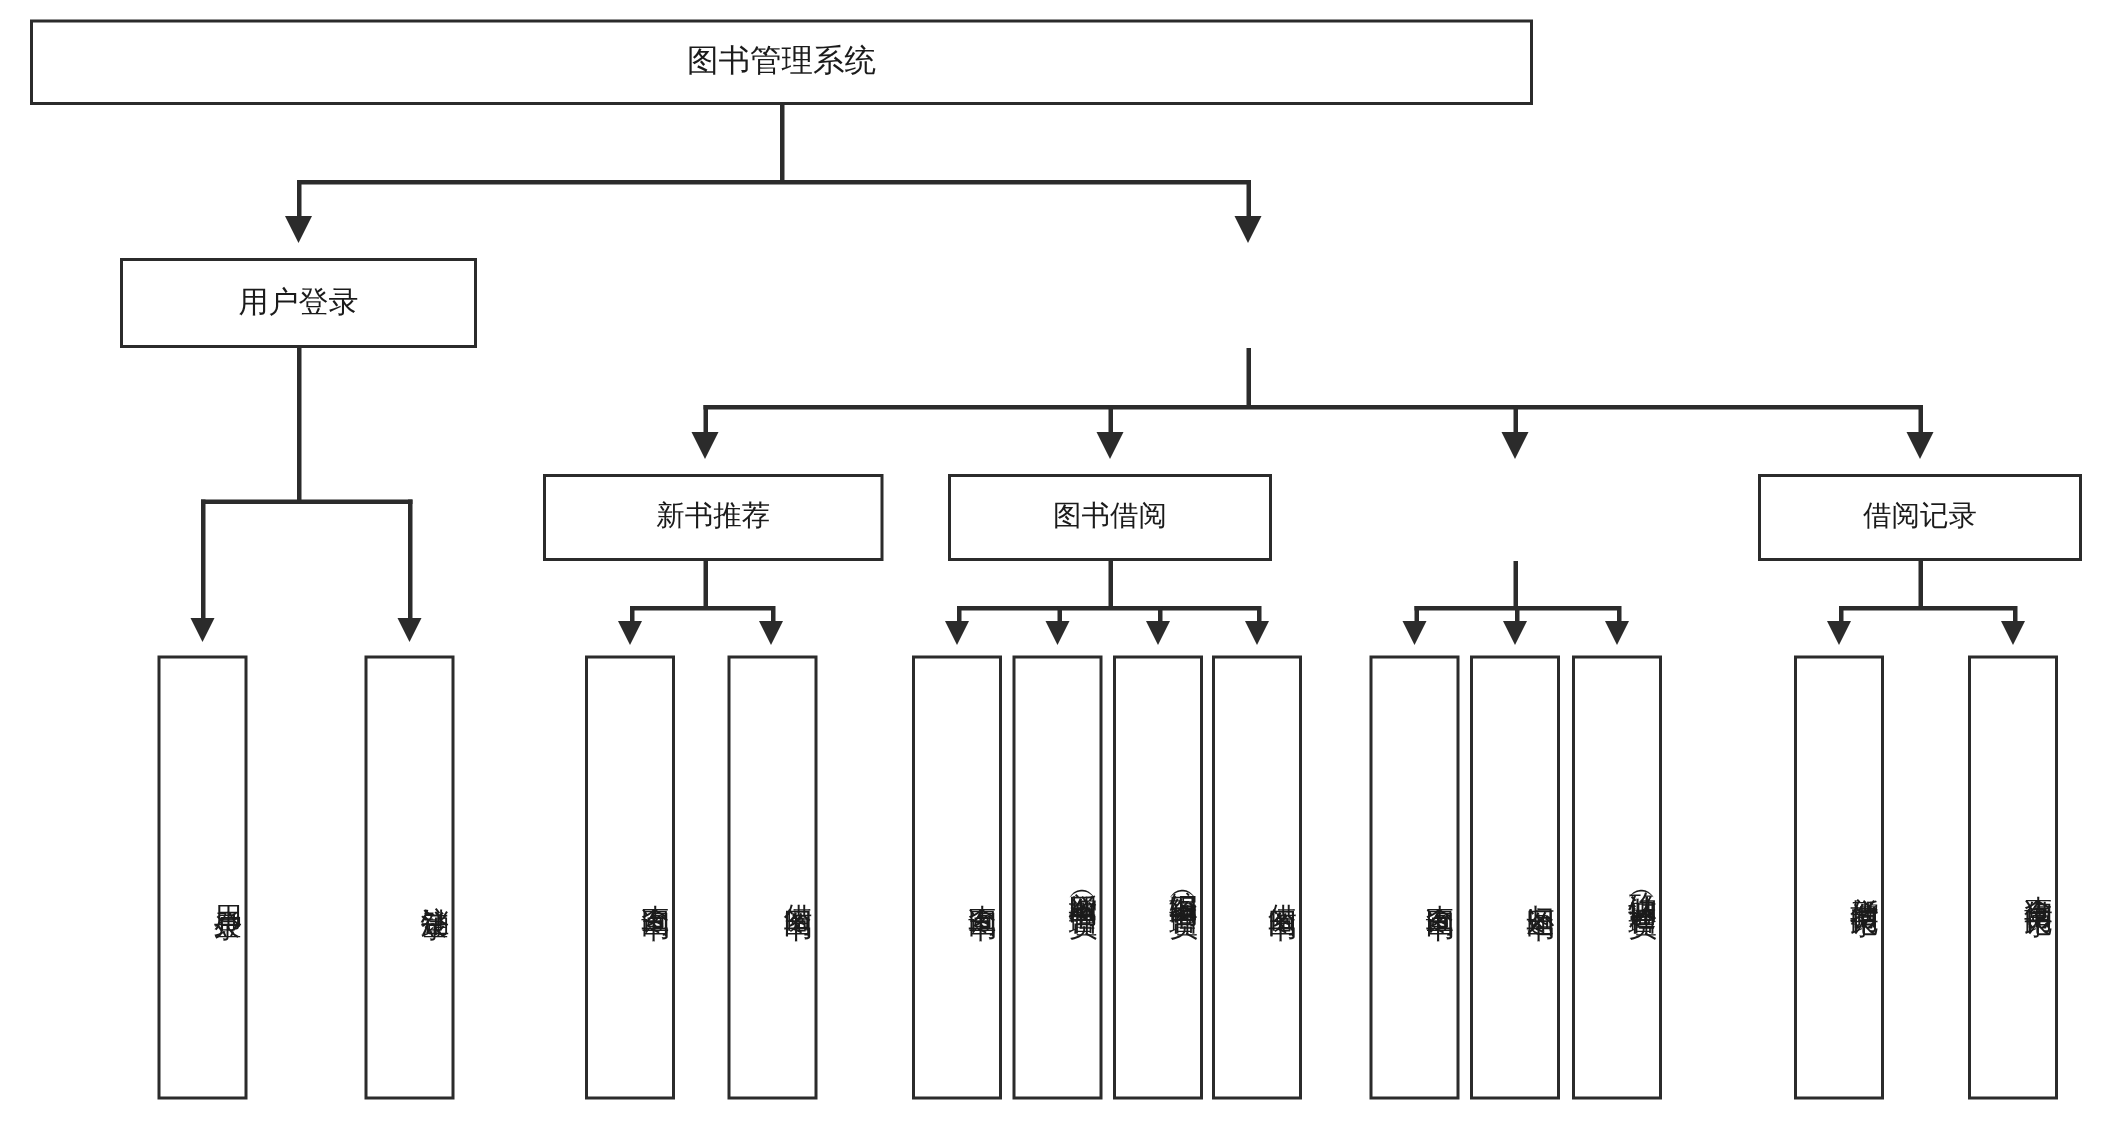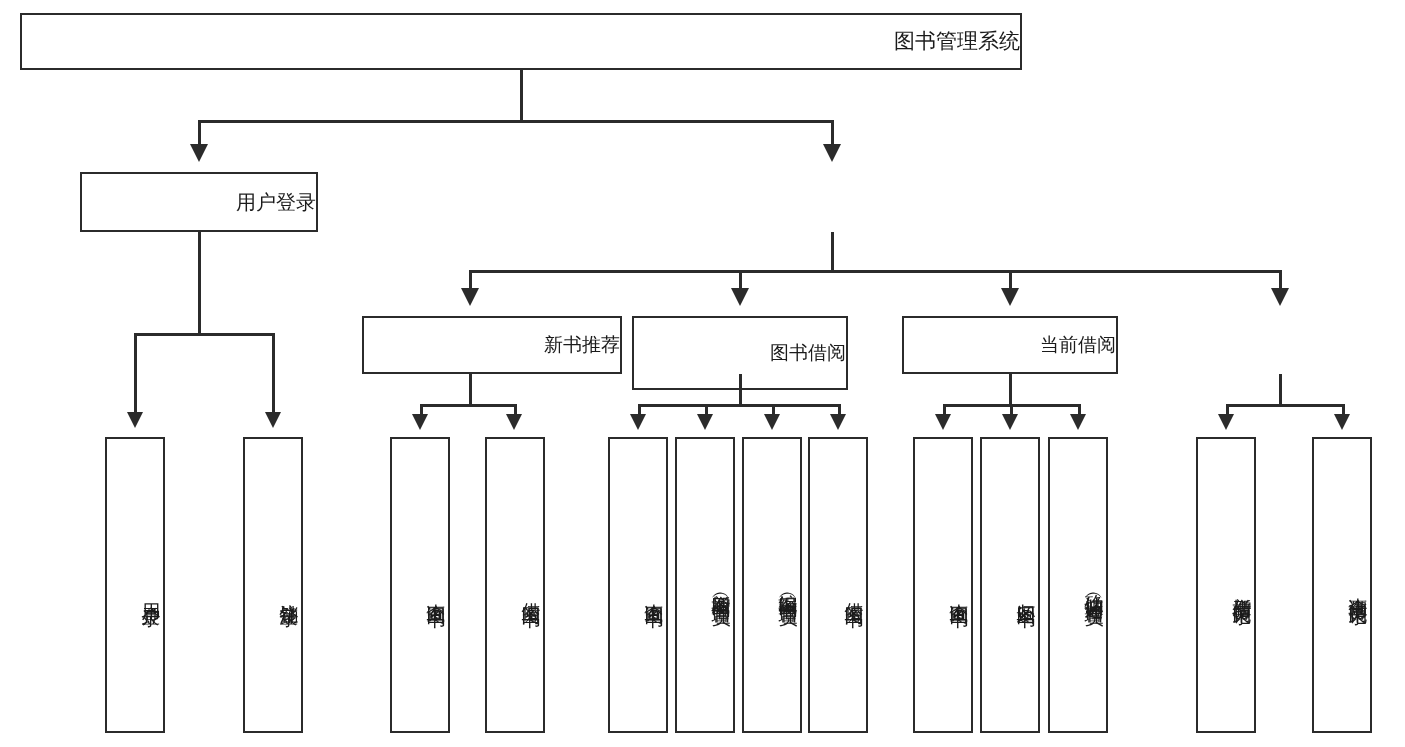--- a/index.html
+++ b/index.html
@@ -19,21 +19,21 @@
   }
   
   .node {
     position: absolute;
     box-sizing: border-box;
     border: 2px solid #2b2b2b;
     background: #ffffff;
     color: #1b1b1b;
     display: flex;
     align-items: center;
-    justify-content: flex-end;
+    justify-content: center;
     text-align: center;
     line-height: 1.25;
   }
   .node.root {
     font-size: 21px;
   }
   .node.level1 {
     font-size: 20px;
   }
   .node.level2 {
@@ -119,28 +119,28 @@
   <div class="hline" style="left:469px; top:270px; width:812px;"></div>
   <div class="vline" style="left:469px; top:270px; height:20px;"></div>
   <div class="arrow" style="left:461px; top:288px;"></div>
   <div class="vline" style="left:739px; top:270px; height:20px;"></div>
   <div class="arrow" style="left:731px; top:288px;"></div>
   <div class="vline" style="left:1009px; top:270px; height:20px;"></div>
   <div class="arrow" style="left:1001px; top:288px;"></div>
   <div class="vline" style="left:1279px; top:270px; height:20px;"></div>
   <div class="arrow" style="left:1271px; top:288px;"></div>
 
-  <div class="node level2" style="left:362px; top:316px; width:260px; height:58px;">
+  <div class="node level2" style="left:362px; top:316px; width:227px; height:58px;">
     <span>新书推荐</span>
   </div>
-  <div class="node level2" style="left:632px; top:316px; width:216px; height:74px;">
+  <div class="node level2" style="left:632px; top:316px; width:216px; height:58px;">
     <span>图书借阅</span>
   </div>
-  <div class="node level2" style="left:902px; top:316px; width:216px; height:58px;">
-    <span>当前借阅</span>
+  <div class="node level2" style="left:1172px; top:316px; width:216px; height:58px;">
+    <span>借阅记录</span>
   </div>
 
   <div class="vline" style="left:469px; top:374px; height:32px;"></div>
   <div class="hline" style="left:420px; top:404px; width:96px;"></div>
   <div class="vline" style="left:420px; top:404px; height:12px;"></div>
   <div class="arrow small" style="left:412px; top:414px;"></div>
   <div class="vline" style="left:514px; top:404px; height:12px;"></div>
   <div class="arrow small" style="left:506px; top:414px;"></div>
 
   <div class="vline" style="left:739px; top:374px; height:32px;"></div>

